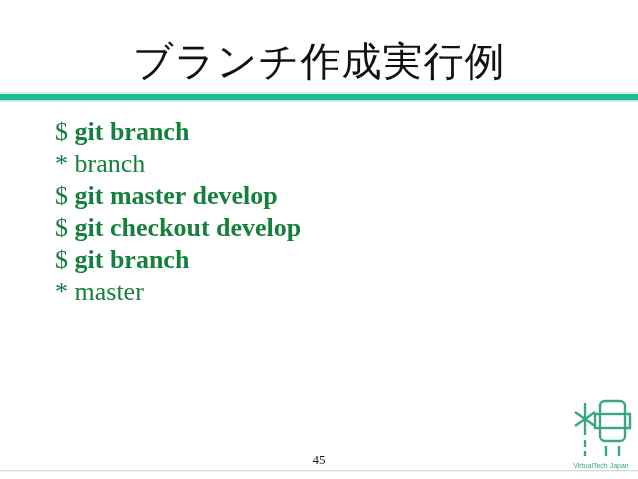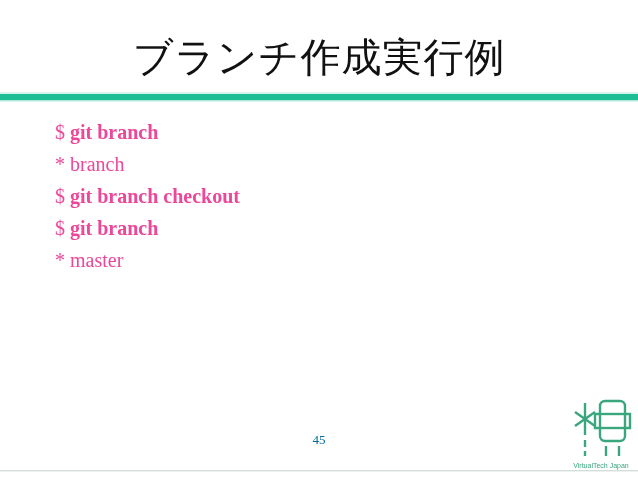--- a/index.html
+++ b/index.html
@@ -11,21 +11,21 @@
     background: #ffffff;
     overflow: hidden;
     font-family: "Liberation Serif", serif;
   }
   .title {
     position: absolute;
     top: 36px;
     left: 0;
     width: 638px;
     text-align: center;
-    font-family: Liberation Mono, monospace;
+    font-family: Liberation Sans, sans-serif;
     font-size: 40px;
     line-height: 50px;
     font-weight: 500;
     color: #111111;
     letter-spacing: 1px;
     white-space: nowrap;
   }
   .divider {
     position: absolute;
     top: 92px;
@@ -36,35 +36,35 @@
       #d6f4ea 0px, #d6f4ea 2px,
       #1ebd96 2px, #1ebd96 8px,
       #9fe4d0 8px, #e9faf5 10px);
   }
   .code-block {
     position: absolute;
     top: 116px;
     left: 55px;
     width: 540px;
     font-family: "Liberation Serif", serif;
-    font-size: 20px;
+    font-size: 26px;
     line-height: 32px;
-    color: #ec4899;
+    color: #15803d;
   }
   .code-line { white-space: pre; }
   .code-line .cmd { font-weight: bold; }
   .page-number {
     position: absolute;
-    top: 432px;
+    top: 452px;
     left: 0;
     width: 638px;
     text-align: center;
     font-family: "Liberation Serif", serif;
     font-size: 13px;
-    color: #0369a1;
+    color: #0f172a;
   }
   .logo {
     position: absolute;
     left: 569px;
     top: 399px;
     width: 64px;
     text-align: center;
     color: #3aa67e;
   }
   .logo-label {
@@ -89,21 +89,22 @@
 
 <div class="slide">
 
   <div class="title">ブランチ作成実行例</div>
 
   <div class="divider"></div>
 
   <div class="code-block">
     <div class="code-line"><span>$ </span><span class="cmd">git branch</span></div>
     <div class="code-line"><span>* branch</span><span class="cmd"></span></div>
-    <div class="code-line"><span>$ </span><span class="cmd">git branch checkout</span></div>
+    <div class="code-line"><span>$ </span><span class="cmd">git master develop</span></div>
+    <div class="code-line"><span>$ </span><span class="cmd">git checkout develop</span></div>
     <div class="code-line"><span>$ </span><span class="cmd">git branch</span></div>
     <div class="code-line"><span>* master</span><span class="cmd"></span></div>
   </div>
 
   <div class="page-number">45</div>
 
   <div class="logo">
     <svg width="62" height="58" viewBox="0 0 62 58" fill="none" stroke="#3aa67e" stroke-width="2.4" stroke-linecap="butt">
 
       <line x1="15" y1="4" x2="15" y2="36"></line>

